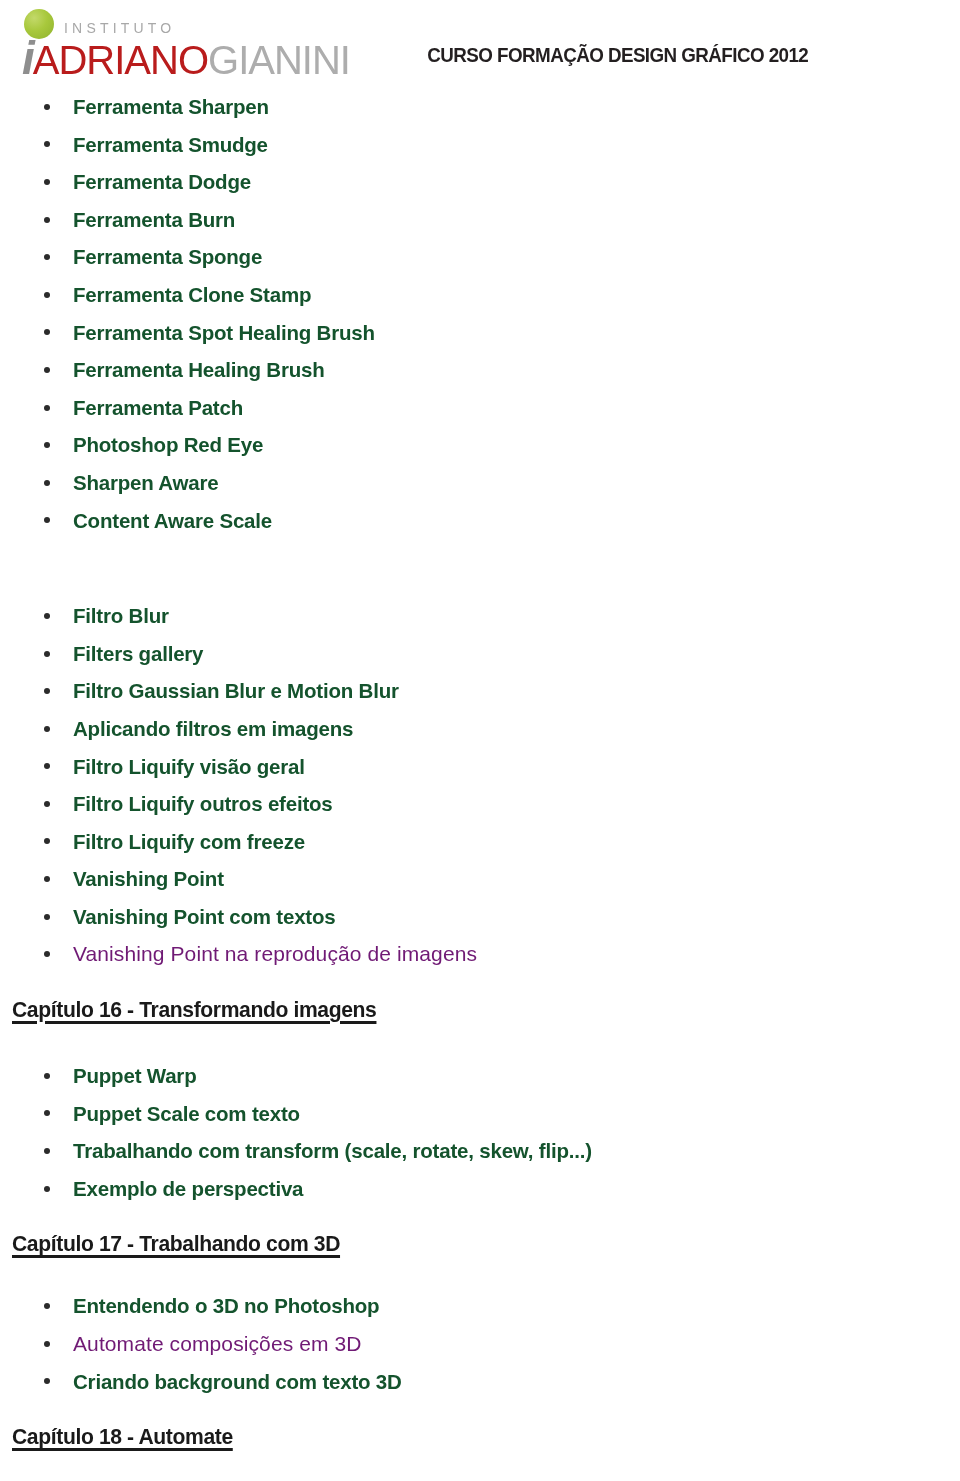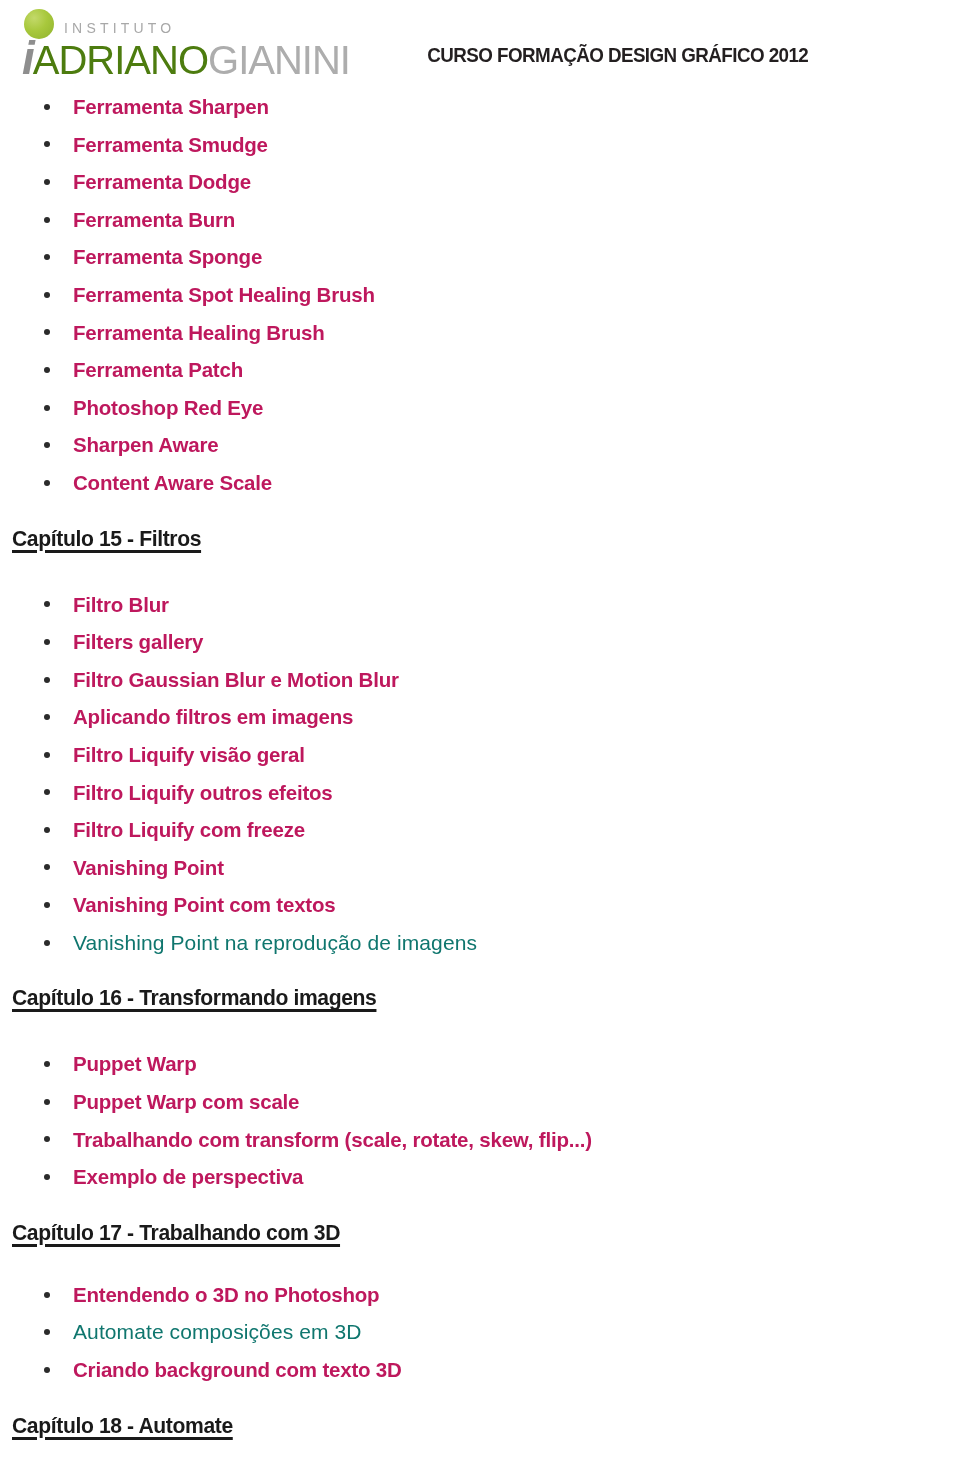--- a/index.html
+++ b/index.html
@@ -66,21 +66,21 @@
     font-family: "Liberation Sans", sans-serif;
   }
   .logo-name .lead-i {
     color: #8e8e8e;
     font-style: italic;
     font-weight: 700;
     font-size: 46px;
     letter-spacing: -2px;
   }
   .logo-name .adriano {
-    color: #4d7c0f;
+    color: #b91c1c;
   }
   .logo-name .gianini {
     color: #adadad;
   }
 
   .course-title {
     position: absolute;
     right: 4px;
     top: 44px;
     font-size: 20px;
@@ -106,21 +106,21 @@
     margin: 0;
     padding: 0;
   }
 
   ul.bullets li {
     position: relative;
     padding-left: 73px;
     height: 37.6px;
     line-height: 37.6px;
     font-size: 20.5px;
-    color: #be185d;
+    color: #14532d;
     white-space: nowrap;
     font-family: "Liberation Sans", sans-serif;
     font-weight: 600;
     letter-spacing: -0.2px;
   }
 
   ul.bullets li::before {
     content: "";
     position: absolute;
     left: 44px;
@@ -130,21 +130,21 @@
     height: 6px;
     border-radius: 50%;
     background: #2b2b2b;
   }
 
   
   ul.bullets li.alt-face {
     font-weight: 400;
     font-size: 21px;
     letter-spacing: 0.1px;
-    color: #0f766e;
+    color: #701a75;
   }
 
   h2.chapter {
     margin: 0;
     padding: 0;
     font-size: 22px;
     font-weight: 700;
     letter-spacing: -0.4px;
     color: #1a1a1a;
     text-decoration: underline;
@@ -187,32 +187,30 @@
 </div>
 
 <div class="content">
 
   <ul class="bullets">
     <li>Ferramenta Sharpen</li>
     <li>Ferramenta Smudge</li>
     <li>Ferramenta Dodge</li>
     <li>Ferramenta Burn</li>
     <li>Ferramenta Sponge</li>
+    <li>Ferramenta Clone Stamp</li>
     <li>Ferramenta Spot Healing Brush</li>
     <li>Ferramenta Healing Brush</li>
     <li>Ferramenta Patch</li>
     <li>Photoshop Red Eye</li>
     <li>Sharpen Aware</li>
     <li>Content Aware Scale</li>
   </ul>
 
   <div class="gap-before-chapter"></div>
-  <div class="chapter-row">
-    <h2 class="chapter">Capítulo 15 - Filtros</h2>
-  </div>
   <div class="gap-after-chapter"></div>
 
   <ul class="bullets">
     <li>Filtro Blur</li>
     <li>Filters gallery</li>
     <li>Filtro Gaussian Blur e Motion Blur</li>
     <li>Aplicando filtros em imagens</li>
     <li>Filtro Liquify visão geral</li>
     <li>Filtro Liquify outros efeitos</li>
     <li>Filtro Liquify com freeze</li>
@@ -222,21 +220,21 @@
   </ul>
 
   <div class="gap-before-chapter"></div>
   <div class="chapter-row">
     <h2 class="chapter">Capítulo 16 - Transformando imagens</h2>
   </div>
   <div class="gap-after-chapter"></div>
 
   <ul class="bullets">
     <li>Puppet Warp</li>
-    <li>Puppet Warp com scale</li>
+    <li>Puppet Scale com texto</li>
     <li>Trabalhando com transform (scale, rotate, skew, flip...)</li>
     <li>Exemplo de perspectiva</li>
   </ul>
 
   <div class="gap-before-chapter"></div>
   <div class="chapter-row">
     <h2 class="chapter">Capítulo 17 - Trabalhando com 3D</h2>
   </div>
   <div class="gap-after-chapter-sm"></div>
 

